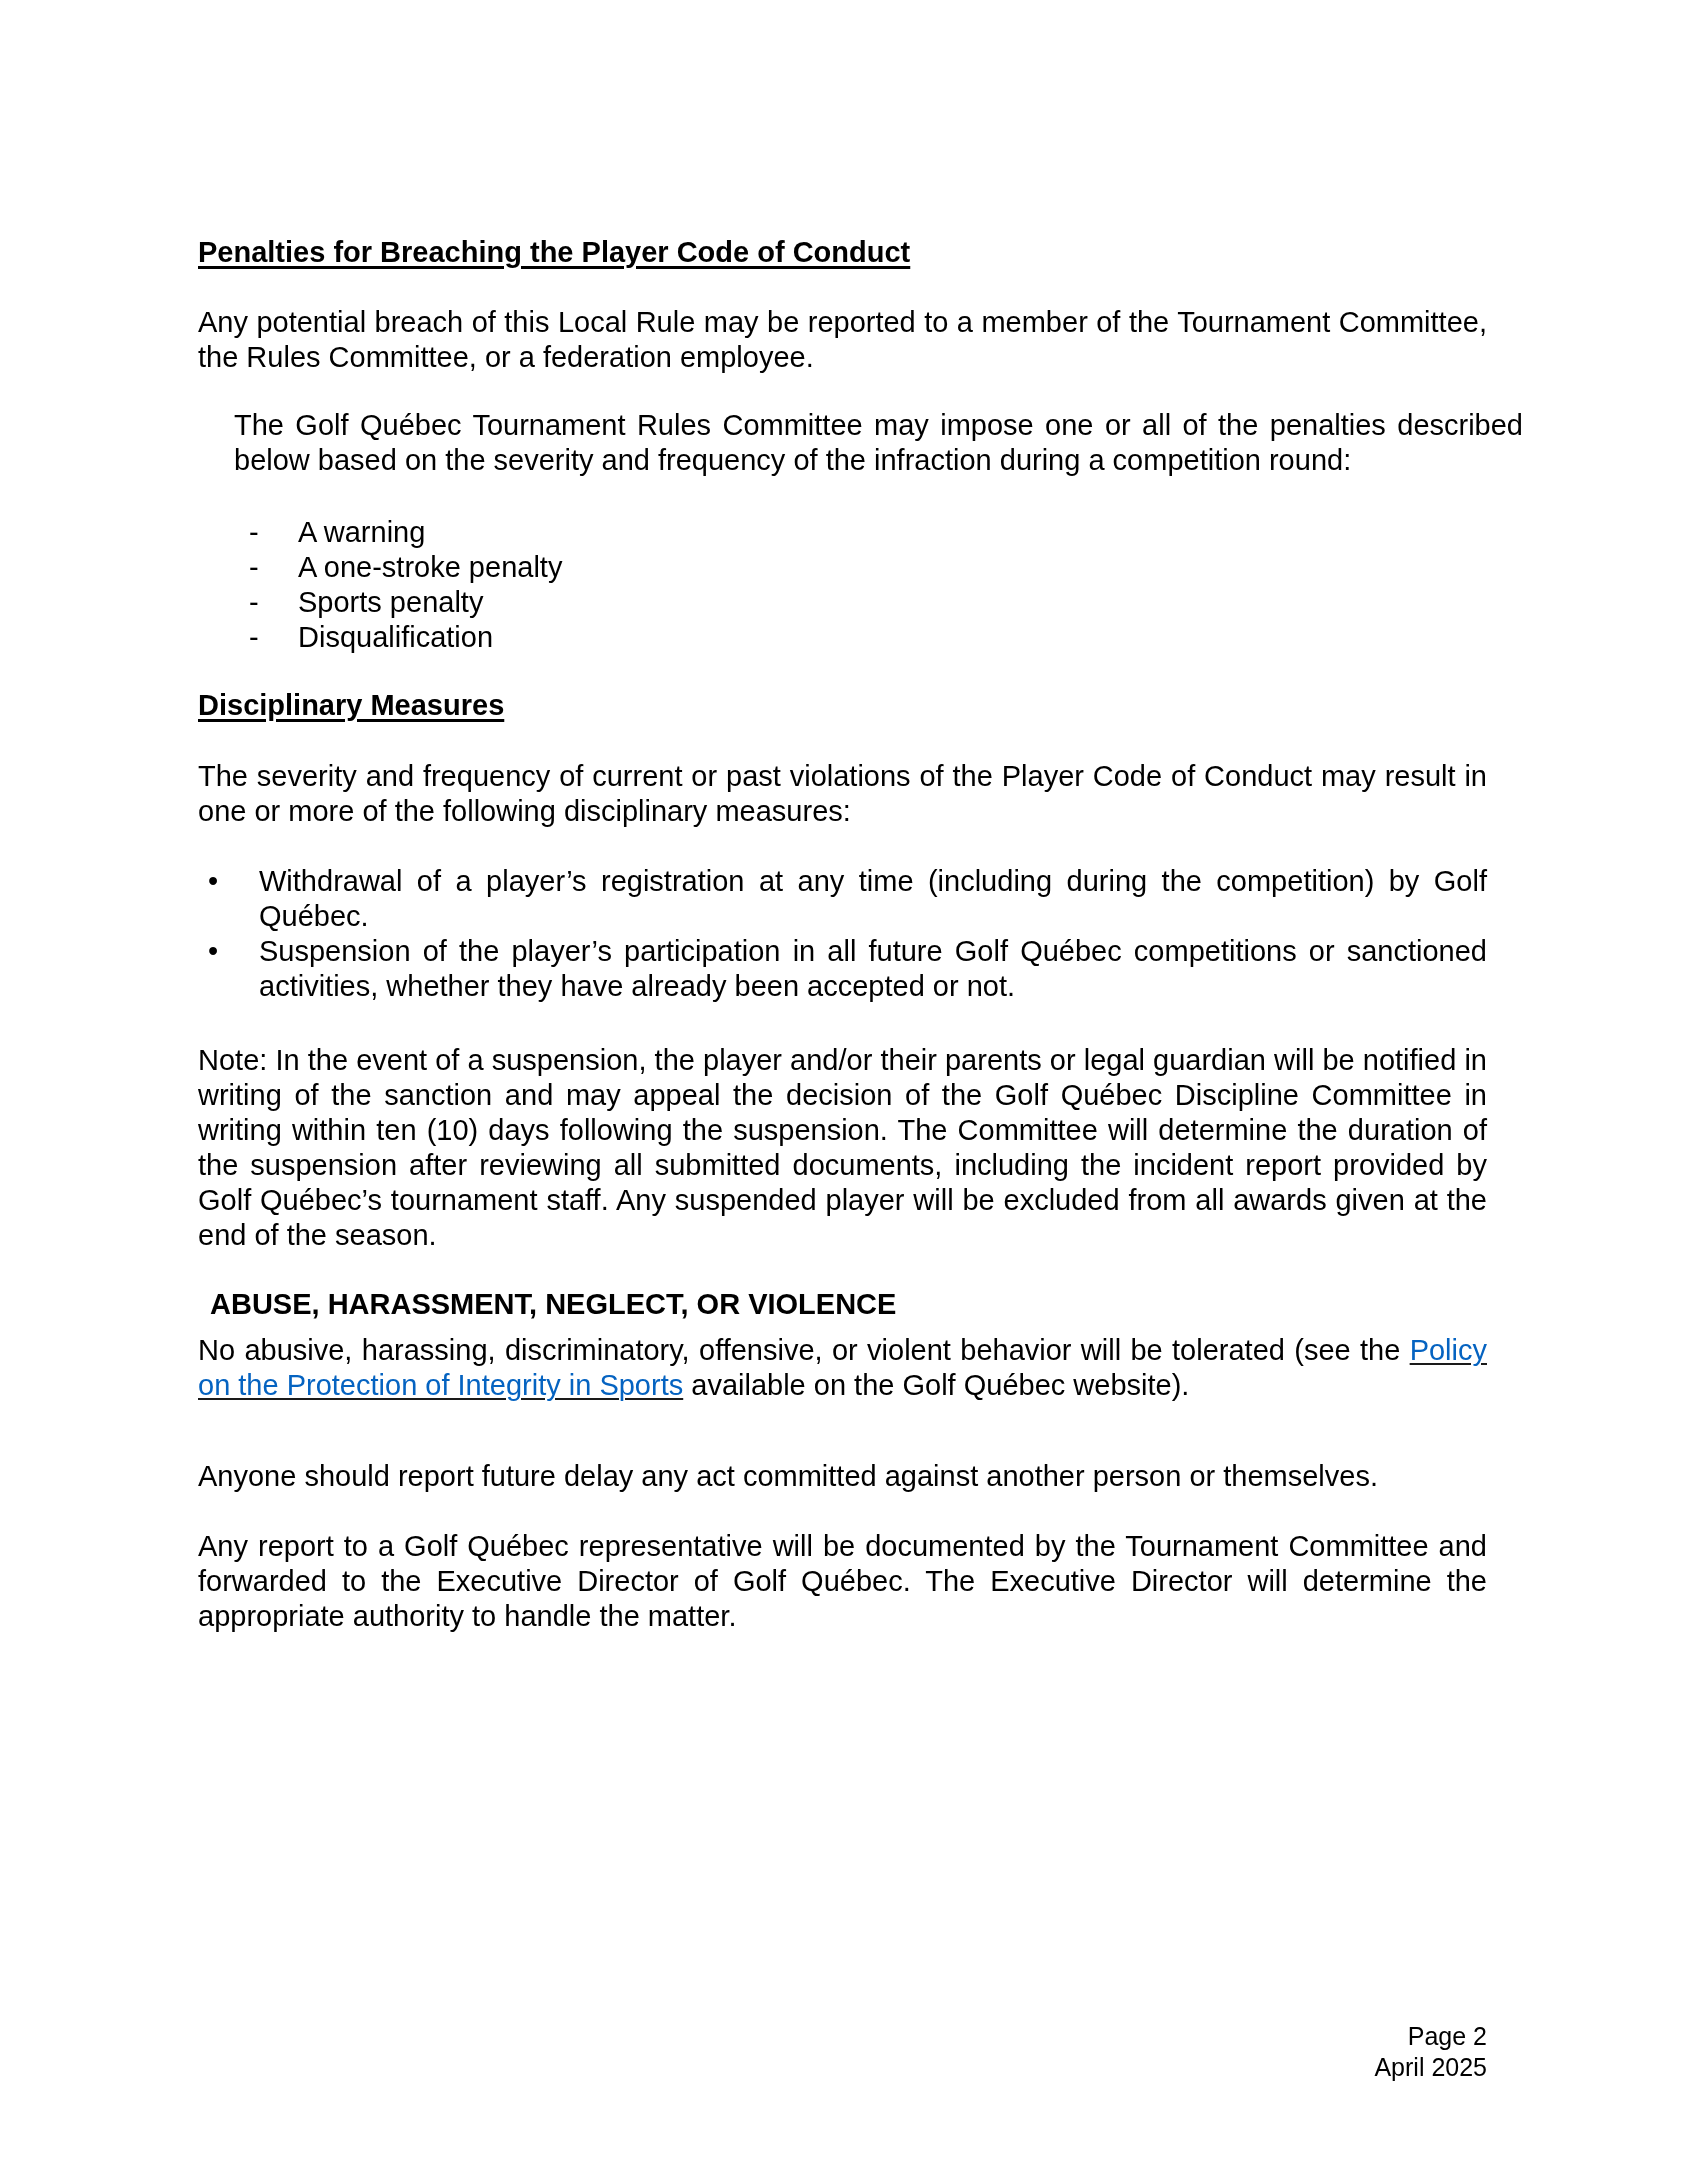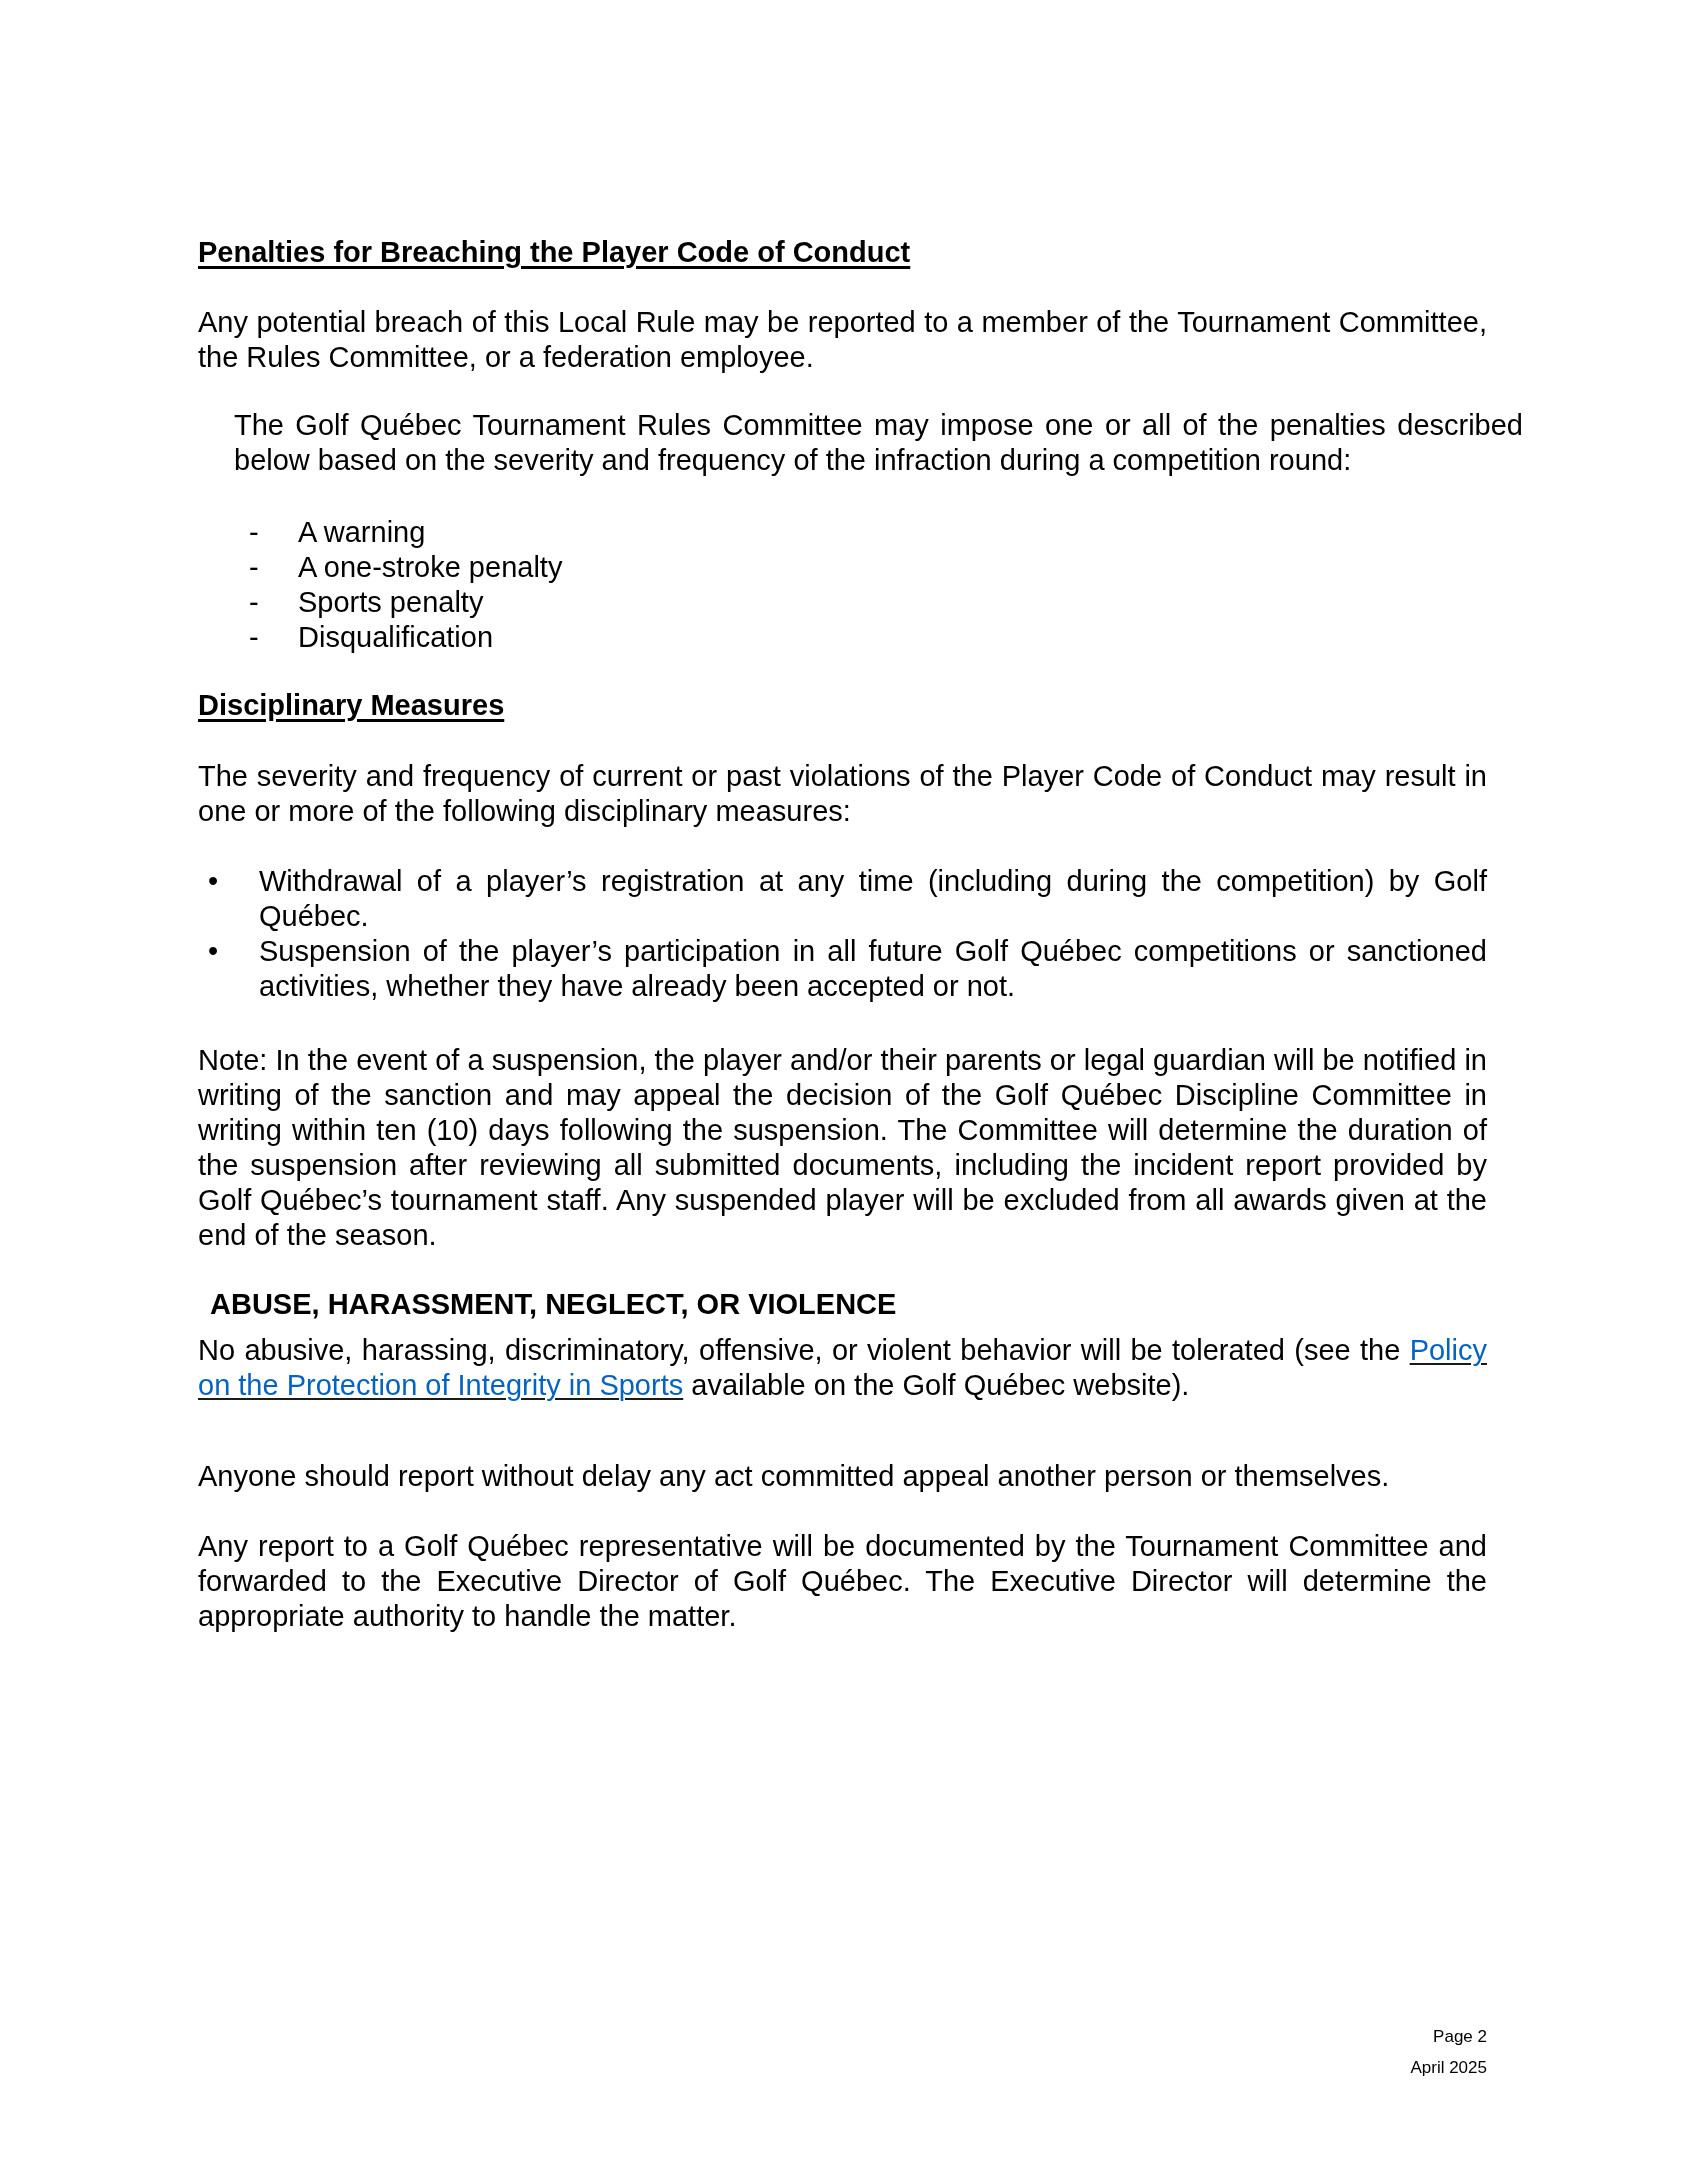--- a/index.html
+++ b/index.html
@@ -54,21 +54,21 @@
       text-decoration-color: #1a1a1a;
       text-decoration-thickness: 1.7px;
       text-underline-offset: 3.4px;
       cursor: pointer;
     }
     .footer {
       position: absolute;
       right: 200px;
       top: 2021px;
       text-align: right;
-      font-size: 17px;
+      font-size: 25px;
       line-height: 31px;
     }
   </style>
 </head>
 <body>
 
 <div class="page">
 
   <div class="block heading-u" style="top:235px;">Penalties for Breaching the Player Code of Conduct</div>
 
@@ -91,21 +91,21 @@
     <li><span class="marker">•</span><span>Withdrawal of a player’s registration at any time (including during the competition) by Golf Québec.</span></li>
     <li><span class="marker">•</span><span>Suspension of the player’s participation in all future Golf Québec competitions or sanctioned activities, whether they have already been accepted or not.</span></li>
   </ul>
 
   <p class="block justify" style="top:1043px;">Note: In the event of a suspension, the player and/or their parents or legal guardian will be notified in writing of the sanction and may appeal the decision of the Golf Québec Discipline Committee in writing within ten (10) days following the suspension. The Committee will determine the duration of the suspension after reviewing all submitted documents, including the incident report provided by Golf Québec’s tournament staff. Any suspended player will be excluded from all awards given at the end of the season.</p>
 
   <div class="block heading-b" style="top:1287px;margin-left:12px;">ABUSE, HARASSMENT, NEGLECT, OR VIOLENCE</div>
 
   <p class="block justify" style="top:1333px;"><span>No abusive, harassing, discriminatory, offensive, or violent behavior will be tolerated (see the </span><a class="link">Policy on the Protection of Integrity in Sports</a><span> available on the Golf Québec website).</span></p>
 
-  <p class="block" style="top:1459px;">Anyone should report without delay any act committed appeal another person or themselves.</p>
+  <p class="block" style="top:1459px;">Anyone should report future delay any act committed against another person or themselves.</p>
 
   <p class="block justify" style="top:1529px;">Any report to a Golf Québec representative will be documented by the Tournament Committee and forwarded to the Executive Director of Golf Québec. The Executive Director will determine the appropriate authority to handle the matter.</p>
 
   <div class="footer">
     <div>Page 2</div>
     <div>April 2025</div>
   </div>
 
 </div>
 

